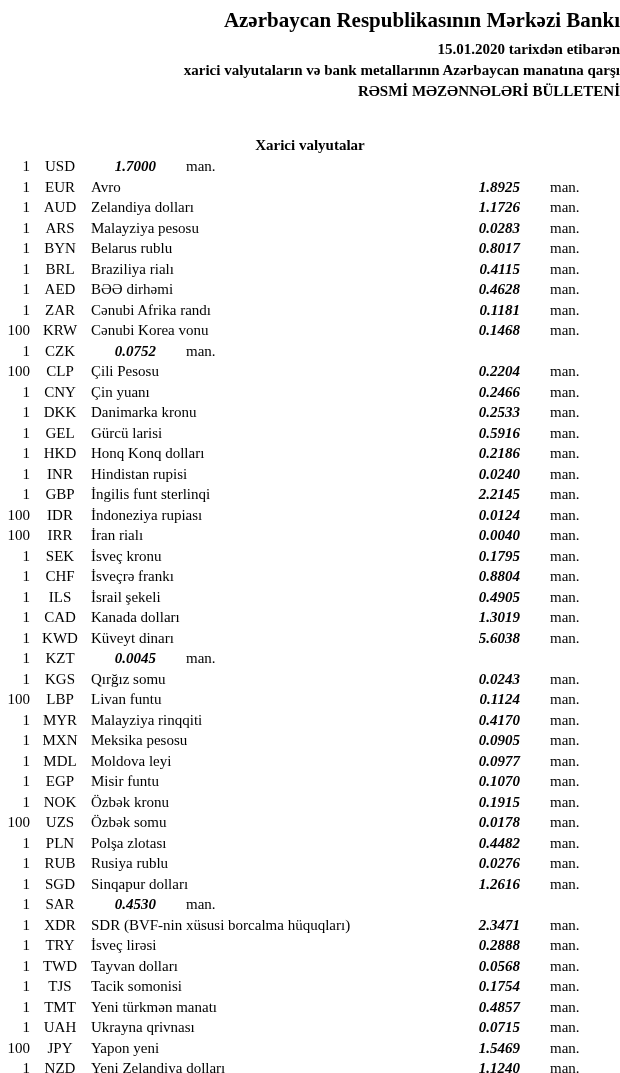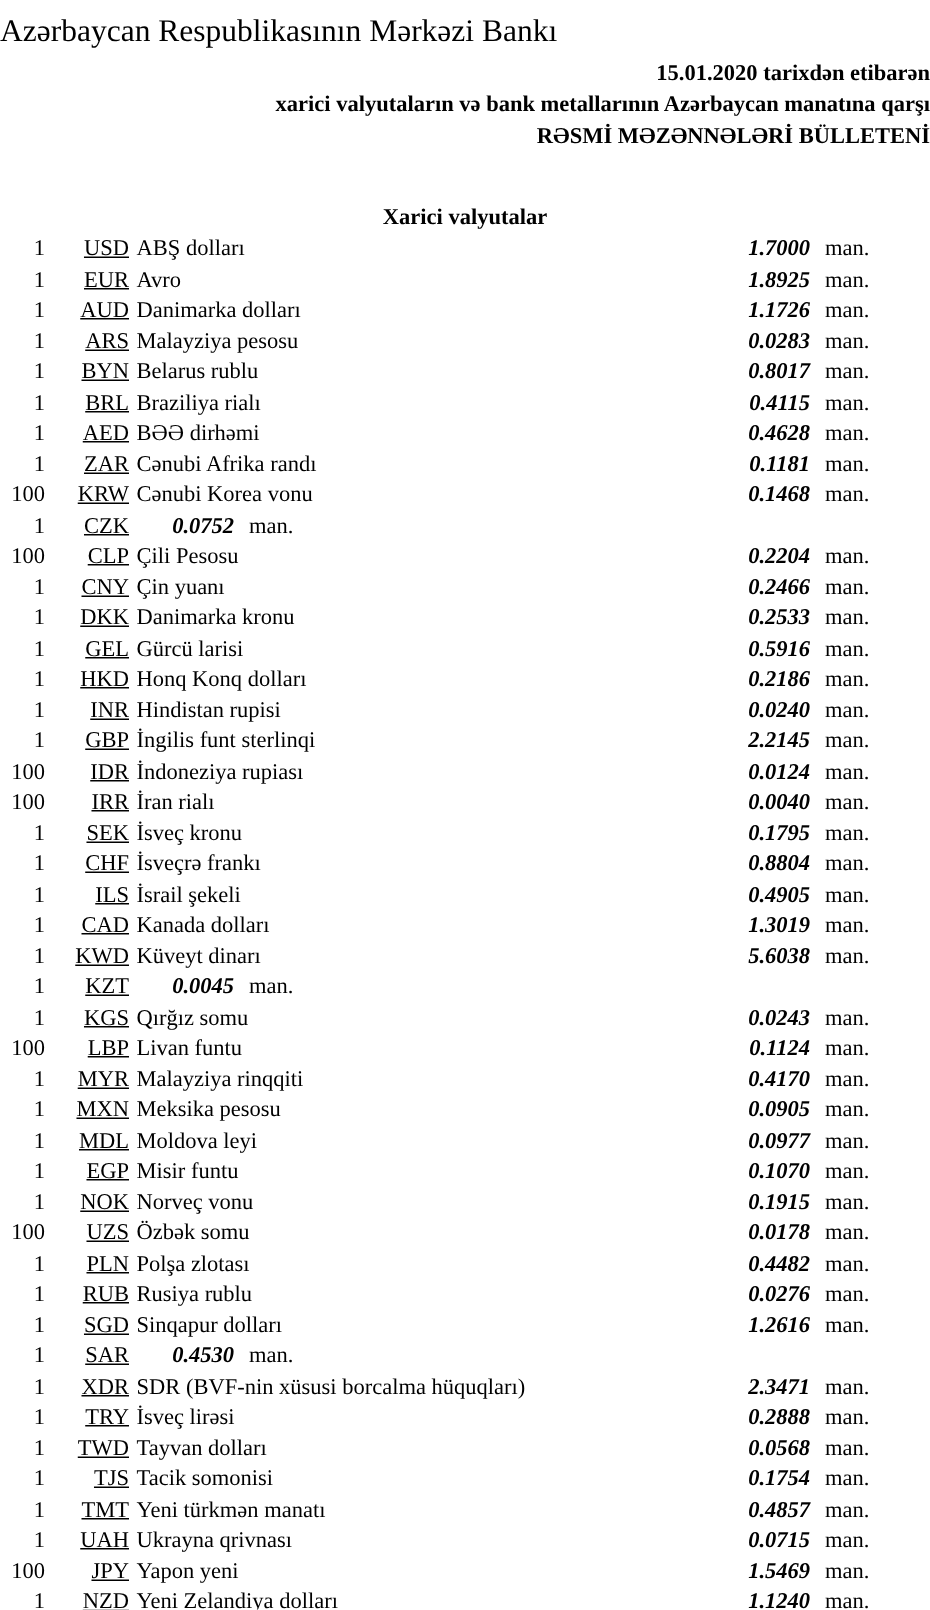--- a/index.html
+++ b/index.html
@@ -15,25 +15,25 @@
     color: #000000;
   }
   .page {
     box-sizing: border-box;
     width: 620px;
     height: 1073px;
     padding-top: 7px;
     background: #ffffff;
   }
   .title {
-    text-align: left;
-    font-weight: normal;
+    text-align: right;
+    font-weight: bold;
     font-size: 21px;
     line-height: 26px;
-    margin: 0 16px 6px 0;
+    margin: 0 0 6px 0;
   }
   .subline {
     text-align: right;
     font-weight: bold;
     font-size: 15px;
     line-height: 21px;
     padding-left: 38px;
   }
   .section-title {
     text-align: center;
@@ -55,74 +55,73 @@
   }
   .qty {
     flex: none;
     width: 30px;
     text-align: right;
   }
   .code {
     flex: none;
     width: 52px;
     margin-left: 4px;
-    text-align: right;
-    text-decoration: underline;
+    text-align: center;
   }
   .name {
     flex: 1 1 auto;
     padding-left: 5px;
     overflow: hidden;
   }
   .rate {
     flex: none;
     width: 70px;
     text-align: right;
     font-weight: bold;
     font-style: italic;
   }
   .unit {
     flex: none;
     width: 70px;
     padding-left: 10px;
     text-align: left;
+    margin-left: 20px;
   }
 </style>
 </head>
 <body>
 
 <div class="page">
   <div class="title">Azərbaycan Respublikasının Mərkəzi Bankı</div>
   <div class="subline">15.01.2020 tarixdən etibarən</div>
   <div class="subline">xarici valyutaların və bank metallarının Azərbaycan manatına qarşı</div>
   <div class="subline">RƏSMİ MƏZƏNNƏLƏRİ BÜLLETENİ</div>
 
   <div class="section-title">Xarici valyutalar</div>
 
   <div class="rates" id="rates">
   <div class="row">
     <span class="qty">1</span>
     <span class="code">USD</span>
-    <span class="name">ABŞ dolları</span>
     <span class="rate">1.7000</span>
     <span class="unit">man.</span>
   </div>
 
   <div class="row">
     <span class="qty">1</span>
     <span class="code">EUR</span>
     <span class="name">Avro</span>
     <span class="rate">1.8925</span>
     <span class="unit">man.</span>
   </div>
 
   <div class="row">
     <span class="qty">1</span>
     <span class="code">AUD</span>
-    <span class="name">Danimarka dolları</span>
+    <span class="name">Zelandiya dolları</span>
     <span class="rate">1.1726</span>
     <span class="unit">man.</span>
   </div>
 
   <div class="row">
     <span class="qty">1</span>
     <span class="code">ARS</span>
     <span class="name">Malayziya pesosu</span>
     <span class="rate">0.0283</span>
     <span class="unit">man.</span>
@@ -338,21 +337,21 @@
     <span class="qty">1</span>
     <span class="code">EGP</span>
     <span class="name">Misir funtu</span>
     <span class="rate">0.1070</span>
     <span class="unit">man.</span>
   </div>
 
   <div class="row">
     <span class="qty">1</span>
     <span class="code">NOK</span>
-    <span class="name">Norveç vonu</span>
+    <span class="name">Özbək kronu</span>
     <span class="rate">0.1915</span>
     <span class="unit">man.</span>
   </div>
 
   <div class="row">
     <span class="qty">100</span>
     <span class="code">UZS</span>
     <span class="name">Özbək somu</span>
     <span class="rate">0.0178</span>
     <span class="unit">man.</span>

